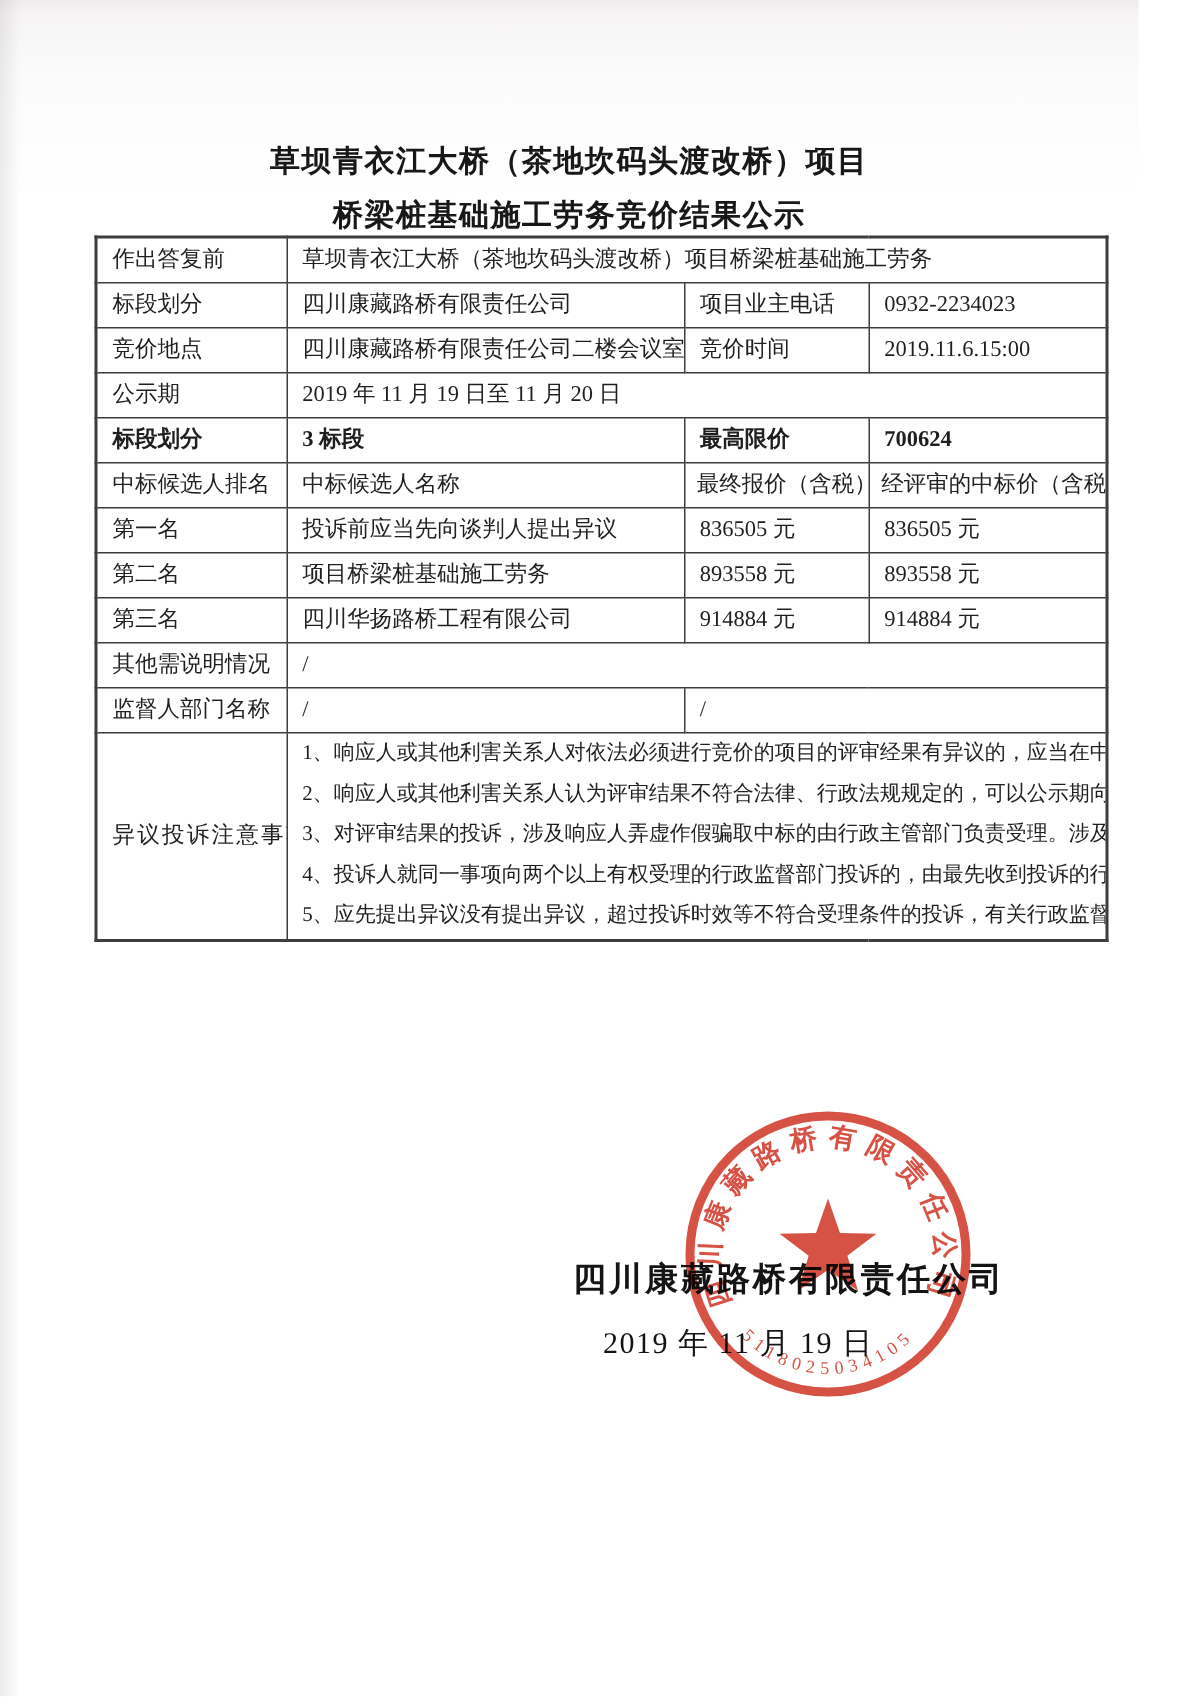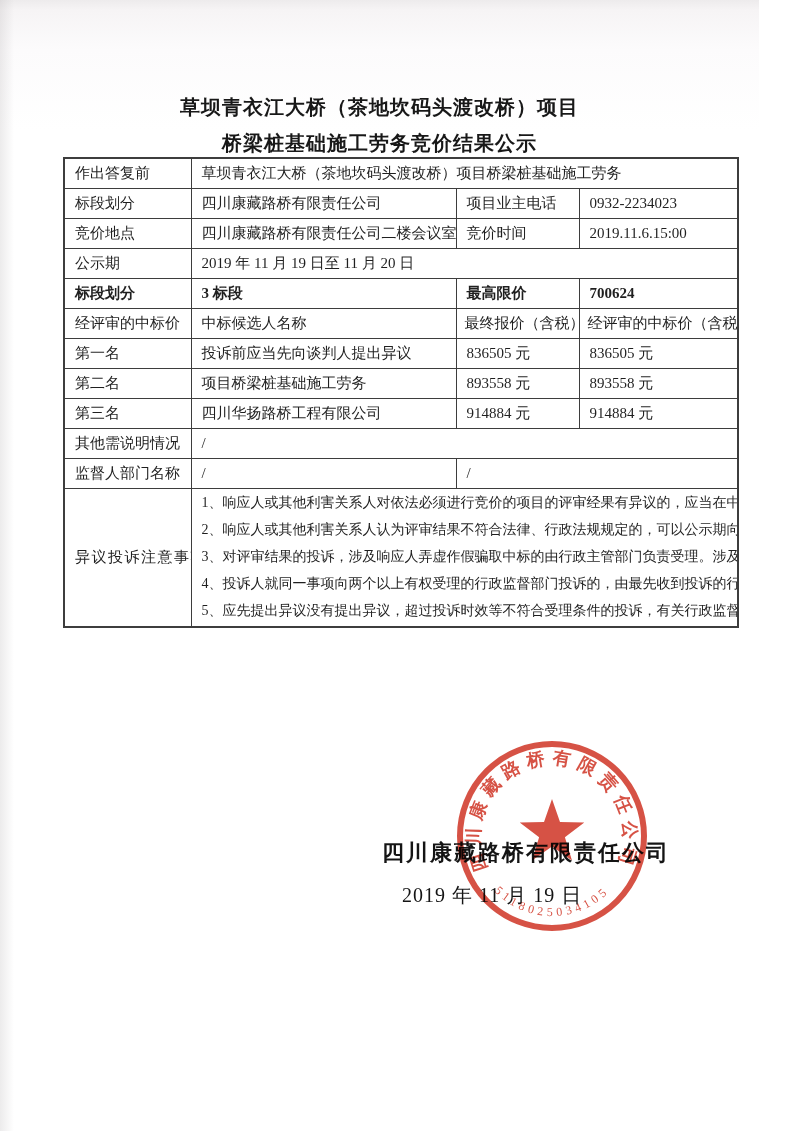--- a/index.html
+++ b/index.html
@@ -95,21 +95,21 @@
         <td class="lbl">公示期</td>
         <td colspan="3">2019 年 11 月 19 日至 11 月 20 日</td>
       </tr>
       <tr class="bold">
         <td class="lbl">标段划分</td>
         <td>3 标段</td>
         <td>最高限价</td>
         <td>700624</td>
       </tr>
       <tr>
-        <td class="lbl">经评审的中标价</td>
+        <td class="lbl">中标候选人排名</td>
         <td>中标候选人名称</td>
         <td style="padding-left:8px;padding-right:2px;text-align:center;">最终报价（含税）</td>
         <td style="padding-left:8px;padding-right:2px;">经评审的中标价（含税）</td>
       </tr>
       <tr>
         <td class="lbl">第一名</td>
         <td>投诉前应当先向谈判人提出异议</td>
         <td>836505 元</td>
         <td>836505 元</td>
       </tr>

